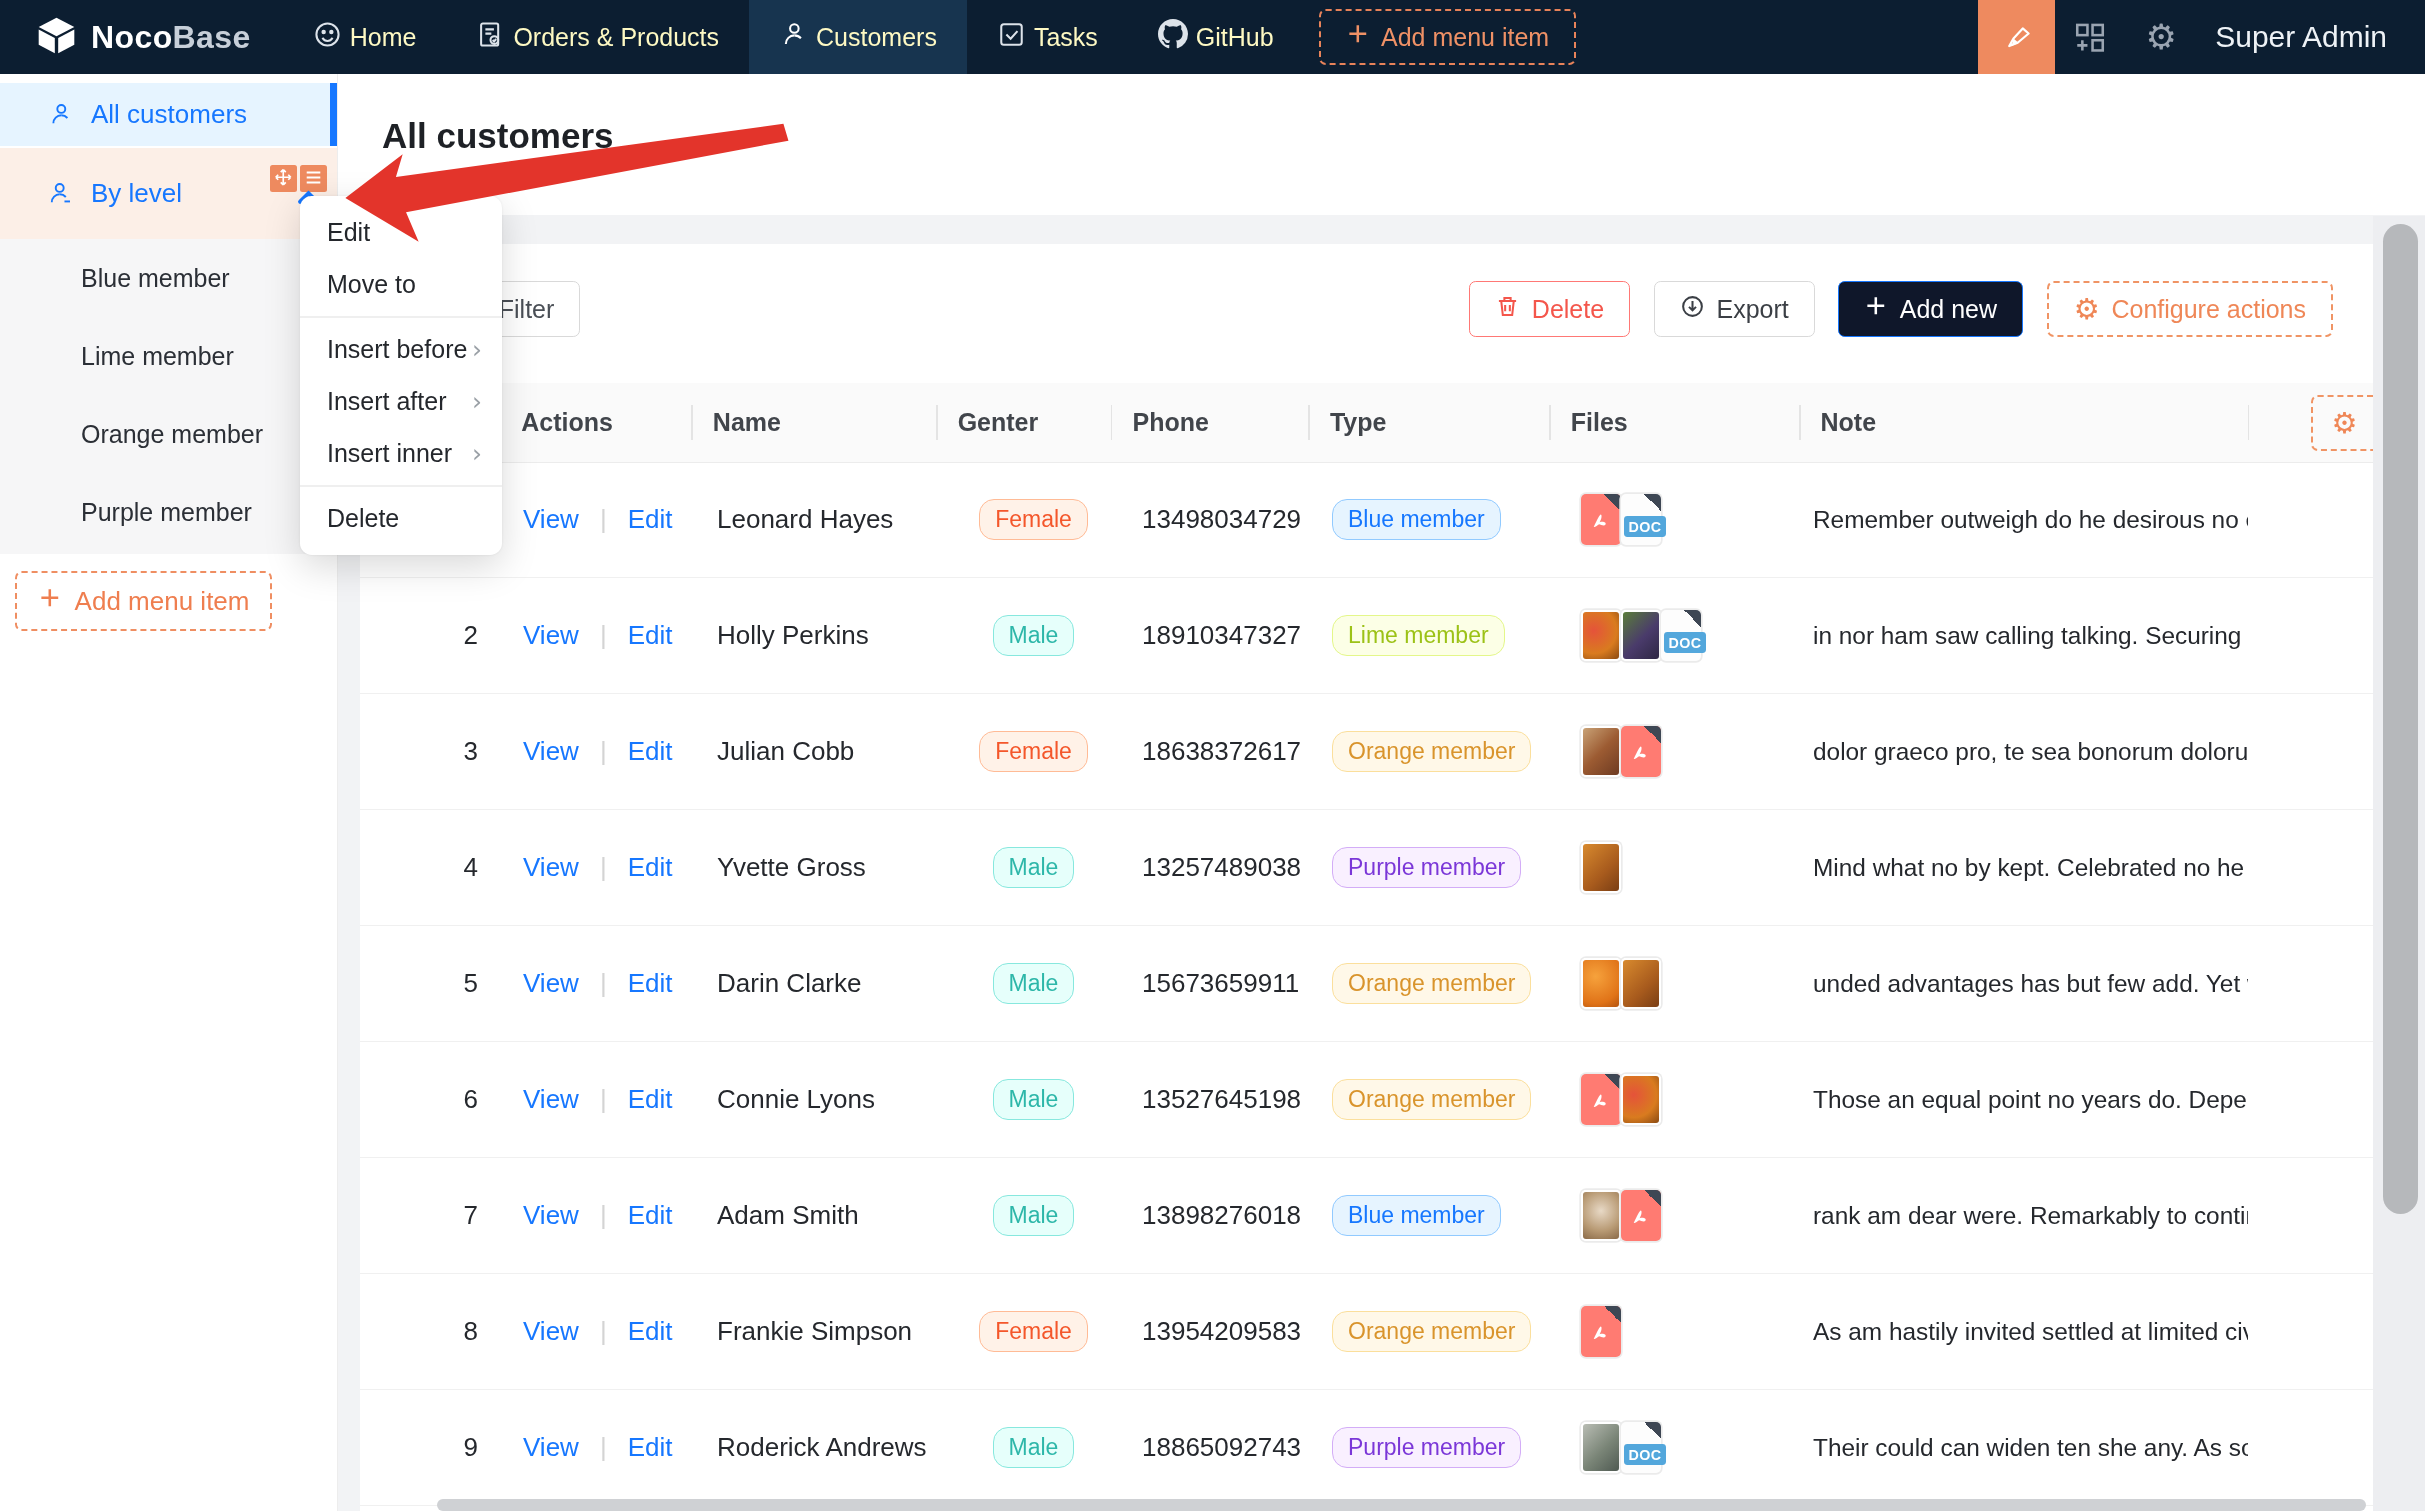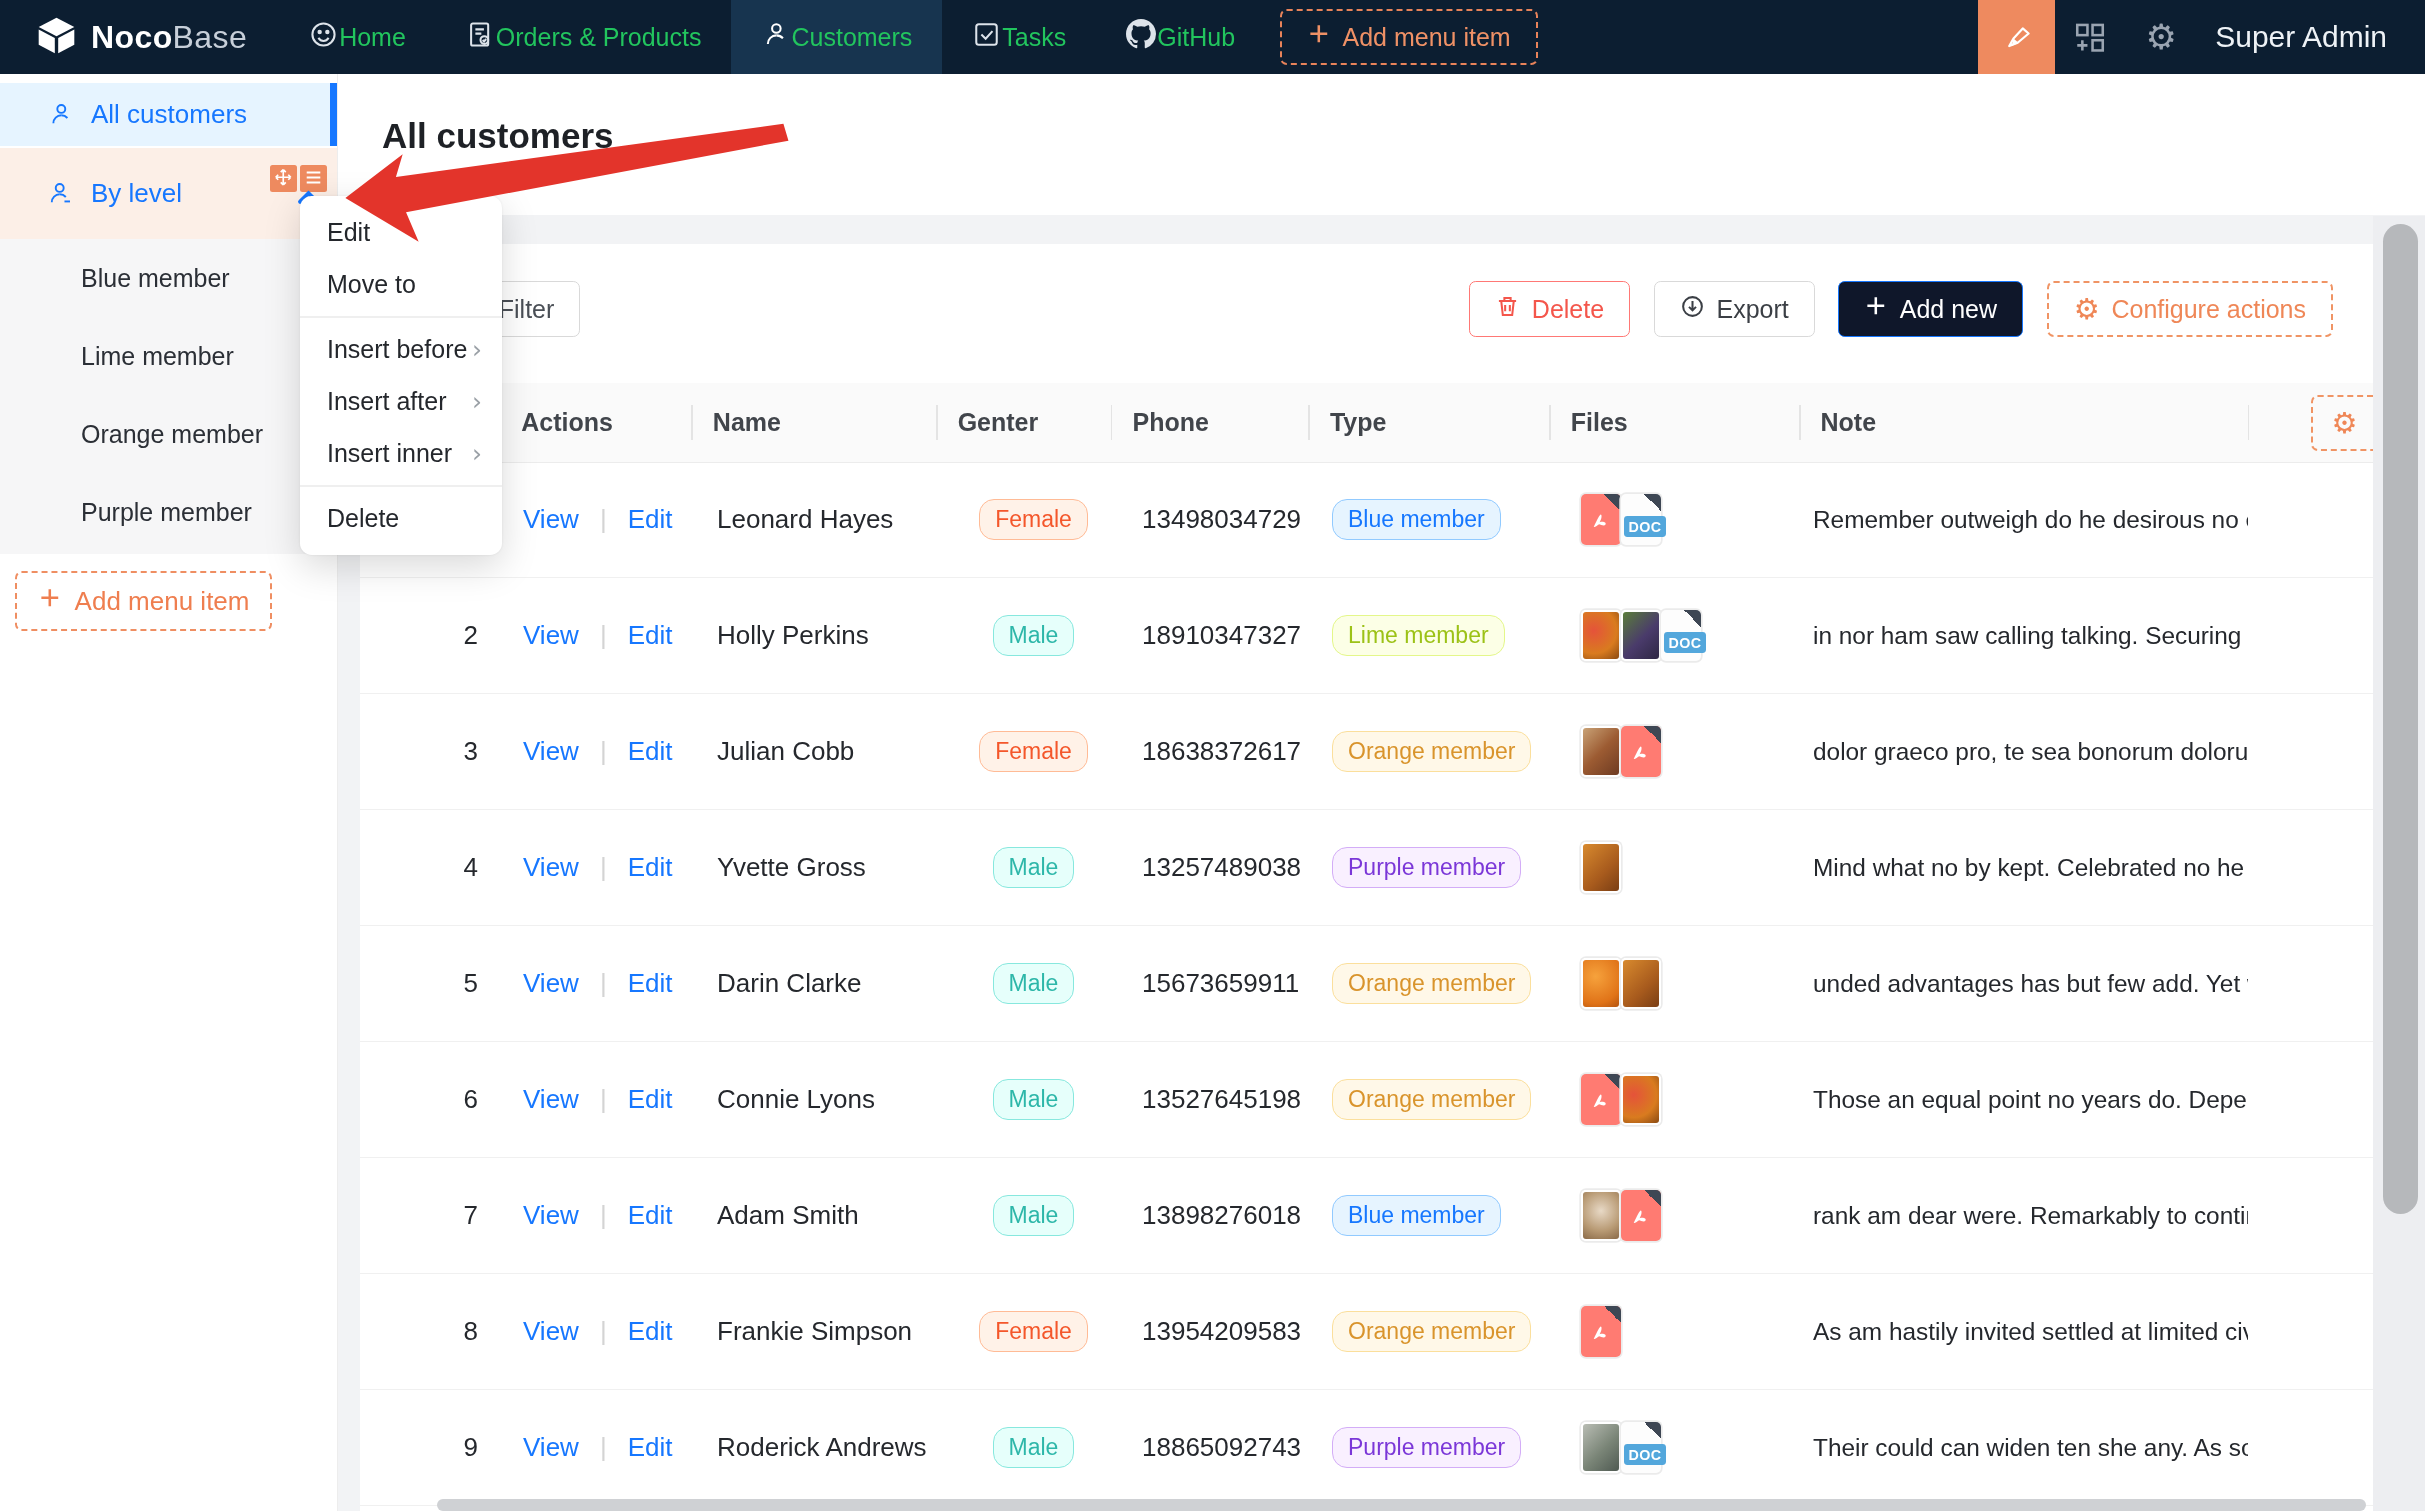--- a/index.html
+++ b/index.html
@@ -7,23 +7,23 @@
     width:2426px;height:1512px;position:relative;overflow:hidden;
     background:#f2f3f5;font-family:"Liberation Sans",sans-serif;
     -webkit-font-smoothing:antialiased;
   }
   
   .navbar{position:absolute;left:0;top:0;width:2426px;height:74px;background:#0c1e31;
     display:flex;align-items:center;color:#e8ecf1;z-index:10;}
   .brand{display:flex;align-items:center;gap:15px;padding:0 32px 0 37px;}
   .brand-text{font-size:32px;letter-spacing:0.4px;}
   .brand-text b{font-weight:700;color:#ffffff;}
-  .brand-text span{font-weight:400;color:#c7cfd9;}
-  .nav-item{display:flex;align-items:center;gap:1px;padding:0 30px;height:74px;
-    font-size:25px;color:#22c55e;cursor:pointer;}
+  .brand-text span{font-weight:700;color:#c7cfd9;}
+  .nav-item{display:flex;align-items:center;gap:8px;padding:0 30px;height:74px;
+    font-size:25px;color:#fef9c3;cursor:pointer;}
   .nav-item.active{background:#17344f;}
   .nav-item svg{flex:0 0 auto;}
   .nav-add{margin-left:15px;border:2.5px dashed #e8835a;color:#ef9166;border-radius:6.7px;
     height:52px;display:flex;align-items:center;gap:11.8px;padding:0 25px;font-size:25px;}
   .nav-right{margin-left:auto;display:flex;align-items:center;height:74px;}
   .pen-btn{width:77px;height:74px;background:#ee8a5f;display:flex;align-items:center;justify-content:center;}
   .icon-btn{width:71px;height:74px;display:flex;align-items:center;justify-content:center;color:#9aa4b1;}
   .gear-glyph{font-size:35px;line-height:1;color:#9aa4b1;font-family:"DejaVu Sans",sans-serif;}
   .user-name{font-size:30px;color:#eef2f6;padding:0 39px 0 18.5px;}
 

